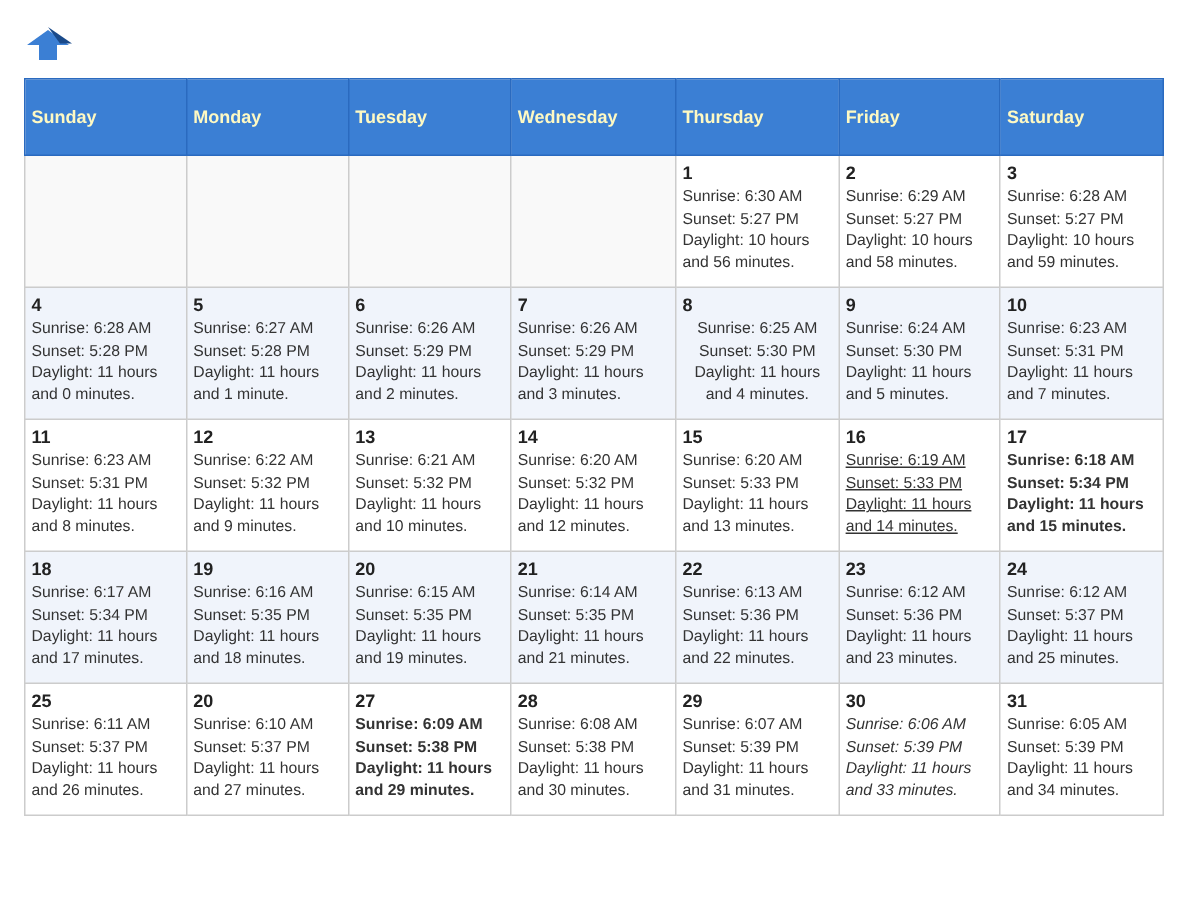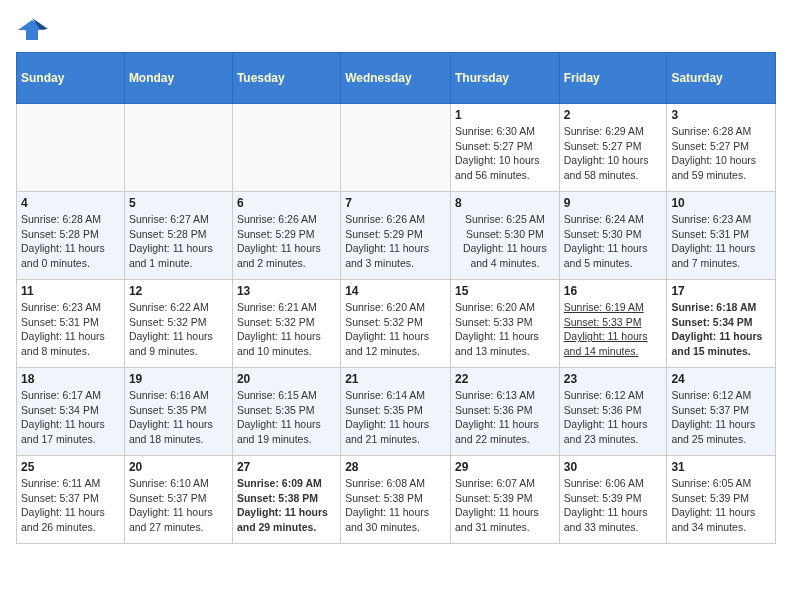--- a/index.html
+++ b/index.html
@@ -332,21 +332,21 @@
         </td>
         <td>
           <div class="day-number">29</div>
           <div class="day-info" style="white-space: pre-line;">Sunrise: 6:07 AM
 Sunset: 5:39 PM
 Daylight: 11 hours
 and 31 minutes.</div>
         </td>
         <td>
           <div class="day-number">30</div>
-          <div class="day-info" style="white-space: pre-line;">Sunrise: 6:06 AM
+          <div class="day-info" style="white-space: pre-line; font-style: italic;">Sunrise: 6:06 AM
 Sunset: 5:39 PM
 Daylight: 11 hours
 and 33 minutes.</div>
         </td>
         <td>
           <div class="day-number">31</div>
           <div class="day-info" style="white-space: pre-line;">Sunrise: 6:05 AM
 Sunset: 5:39 PM
 Daylight: 11 hours
 and 34 minutes.</div>

